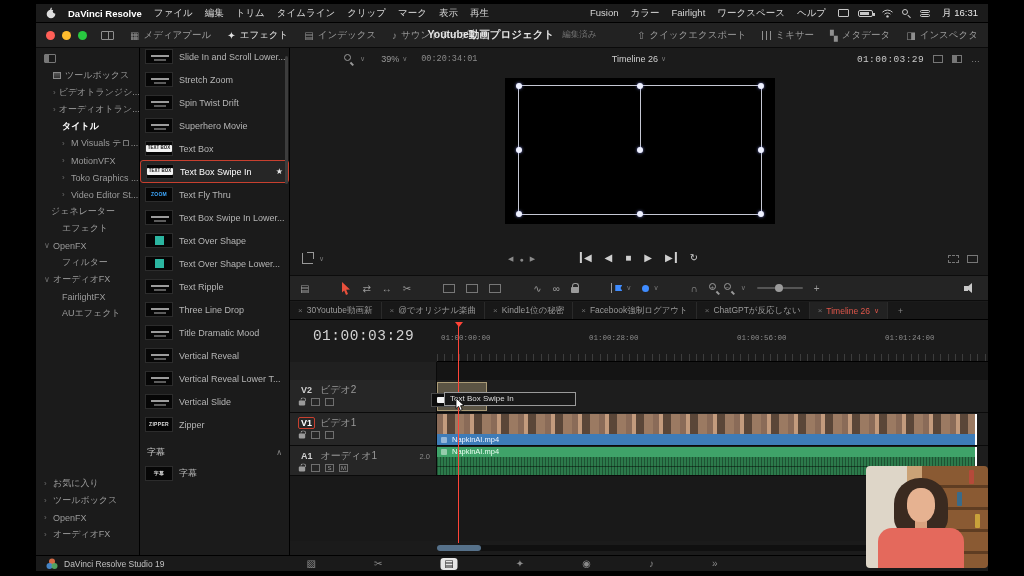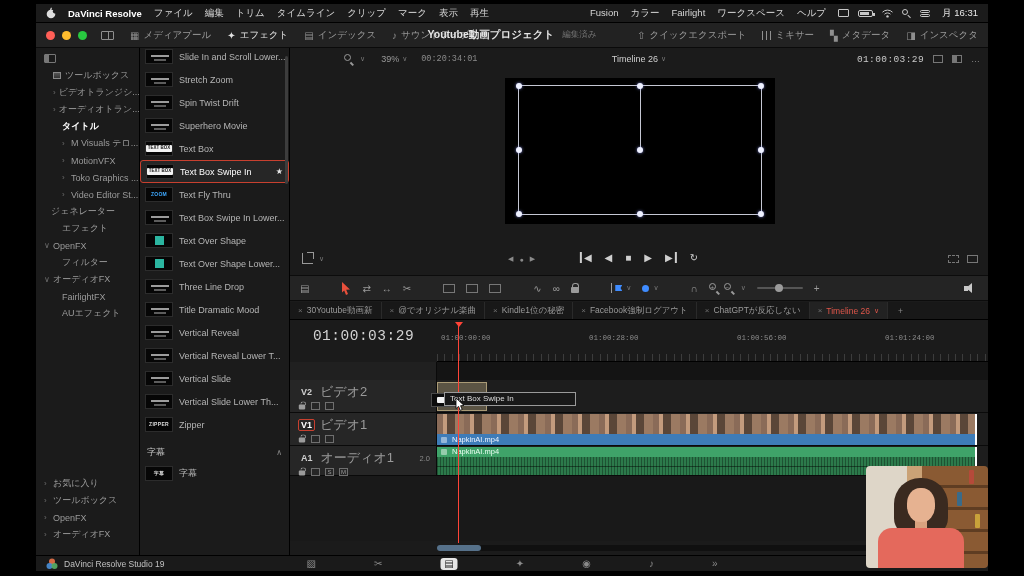--- a/index.html
+++ b/index.html
@@ -146,21 +146,21 @@
 #tracks{position:absolute;left:0;top:314px;right:0;bottom:14px;background:#191919}
 #track-spacer{height:18px;display:flex}
 #track-spacer .sp-h{width:147px;background:#202020;border-right:1px solid #0a0a0a}
 #track-spacer .sp-b{flex:1;background:#141414}
 .track-row{position:relative;height:33px;border-bottom:1px solid #0a0a0a;display:flex}
 .track-row.a{height:30px}
 .th{width:147px;background:#262626;border-right:1px solid #0a0a0a;padding:3px 6px 0 8px;flex:0 0 147px}
 .th-line1{display:flex;align-items:center;gap:5px}
 .tid{font-size:9px;font-weight:bold;color:#cfcfcf;padding:0 2px;border:1px solid transparent}
 .tid.sel{border-color:#c8402f;color:#fff;border-radius:2px}
-.tname{font-size:13px;color:#9a9a9a;white-space:nowrap}
+.tname{font-size:10px;color:#9a9a9a;white-space:nowrap}
 .th-line2{display:flex;align-items:center;gap:5px;margin-top:1px}
 .ic-sq{width:9px;height:8px;border:1px solid #6f6f6f;font-size:6px;line-height:7px;text-align:center;color:#9a9a9a}
 .th-lock{transform:scale(.8);margin-top:2px}
 .ch-label{margin-left:auto;font-size:7.5px;color:#8a8a8a}
 .tbody{flex:1;position:relative;background:#1d1d1d;overflow:visible}
 
 
 .clip-v{position:absolute;left:0;top:1px;width:540px;height:31px;border-right:2px solid #fff}
 .thumbs{height:20px;background:repeating-linear-gradient(90deg,#8a6b58 0 6px,#c39b7d 6px 10px,#5a4638 10px 18px,#9b7a62 18px 27px)}
 .namebar{height:11px;background:#3e7cb8;color:#eef4ff;font-size:7.5px;line-height:11px;padding-left:15px;position:relative;white-space:nowrap;overflow:hidden}
@@ -433,41 +433,41 @@
           <span class="lbl">Text Over Shape</span>
         </div>
         <div class="title-item">
           <span class="thumb">
             <span class="shape-square" style="background: rgb(43, 181, 160);"></span>
           </span>
           <span class="lbl">Text Over Shape Lower...</span>
         </div>
         <div class="title-item">
           <span class="thumb generic"></span>
+          <span class="lbl">Text Ripple</span>
+        </div>
+        <div class="title-item">
+          <span class="thumb generic"></span>
           <span class="lbl">Three Line Drop</span>
         </div>
         <div class="title-item">
           <span class="thumb generic"></span>
           <span class="lbl">Title Dramatic Mood</span>
         </div>
         <div class="title-item">
           <span class="thumb generic"></span>
           <span class="lbl">Vertical Reveal</span>
         </div>
         <div class="title-item">
           <span class="thumb generic"></span>
           <span class="lbl">Vertical Reveal Lower T...</span>
         </div>
         <div class="title-item">
           <span class="thumb generic"></span>
           <span class="lbl">Vertical Slide</span>
-        </div>
-        <div class="title-item">
-          <span class="thumb generic"></span>
-          <span class="lbl">Vertical Slide Lower Th...</span>
         </div>
         <div class="title-item">
           <span class="thumb">
             <span class="thumb-word">ZIPPER</span>
           </span>
           <span class="lbl">Zipper</span>
         </div>
       </div>
     <div id="subs-header">
       <span>字幕</span>

